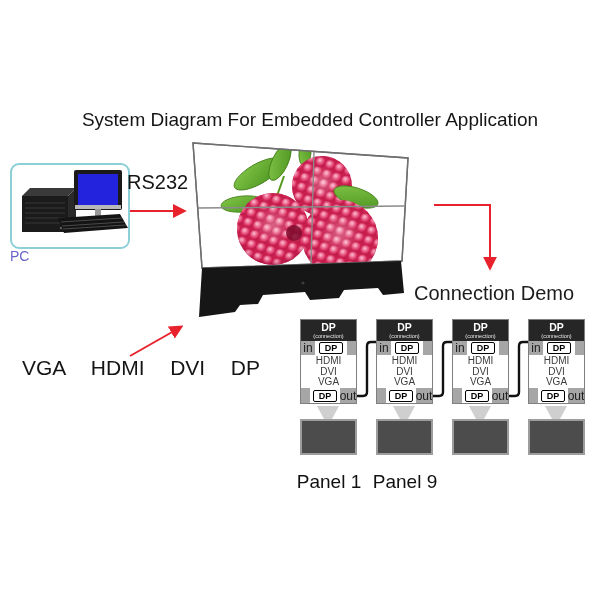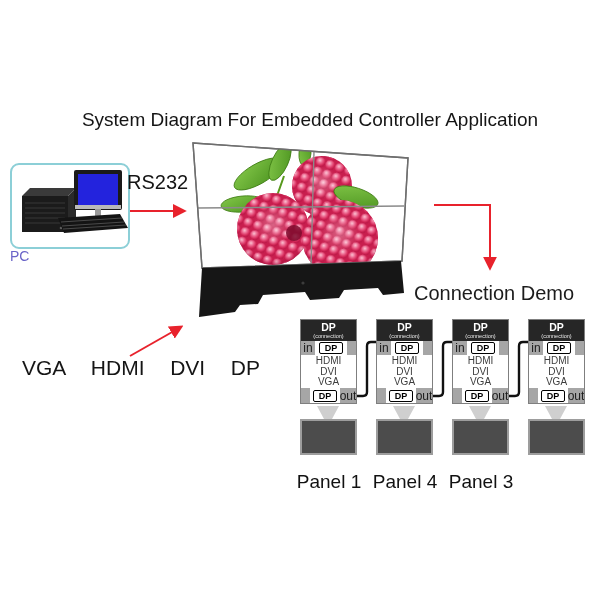--- a/index.html
+++ b/index.html
@@ -256,16 +256,15 @@
       <span class="cb-tab tab-out">out</span>
     </div>
   </div>
 
   <div class="abs z2 panel" style="left:300px"></div>
   <div class="abs z2 panel" style="left:376px"></div>
   <div class="abs z2 panel" style="left:452px"></div>
   <div class="abs z2 panel" style="left:528px"></div>
 
   <div class="abs z2 panel-label" style="left:287px">Panel 1</div>
-  <div class="abs z2 panel-label" style="left:363px">Panel 4</div>
-  <div class="abs z2 panel-label" style="left:439px">Panel 3</div>
+  <div class="abs z2 panel-label" style="left:363px">Panel 9</div>
 
 </div>
 
 </body></html>

